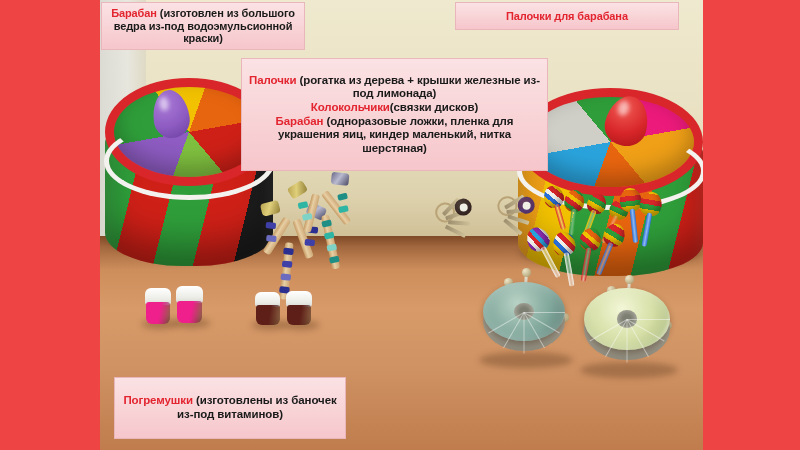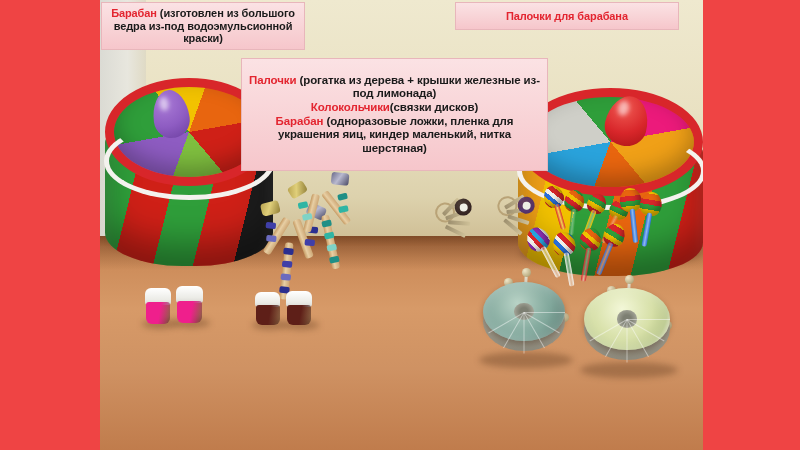--- a/index.html
+++ b/index.html
@@ -282,15 +282,18 @@
   </div>
 
   <div class="cap" style="left:241px;top:58px;width:307px;height:113px;font-size:11.5px;">
     <p>
       <span class="k">Палочки</span><span> (рогатка из дерева + крышки железные из-под лимонада)</span><br>
       <span class="k">Колокольчики</span><span>(связки дисков)</span><br>
       <span class="k">Барабан</span><span> (одноразовые ложки, пленка для украшения яиц, киндер маленький, нитка шерстяная)</span>
     </p>
   </div>
 
+  <div class="cap" style="left:114px;top:377px;width:232px;height:62px;font-size:11.5px;">
+    <p><span class="k">Погремушки</span><span> (изготовлены из баночек из-под витаминов)</span></p>
+  </div>
 
 
 </div>
 
 </body></html>

